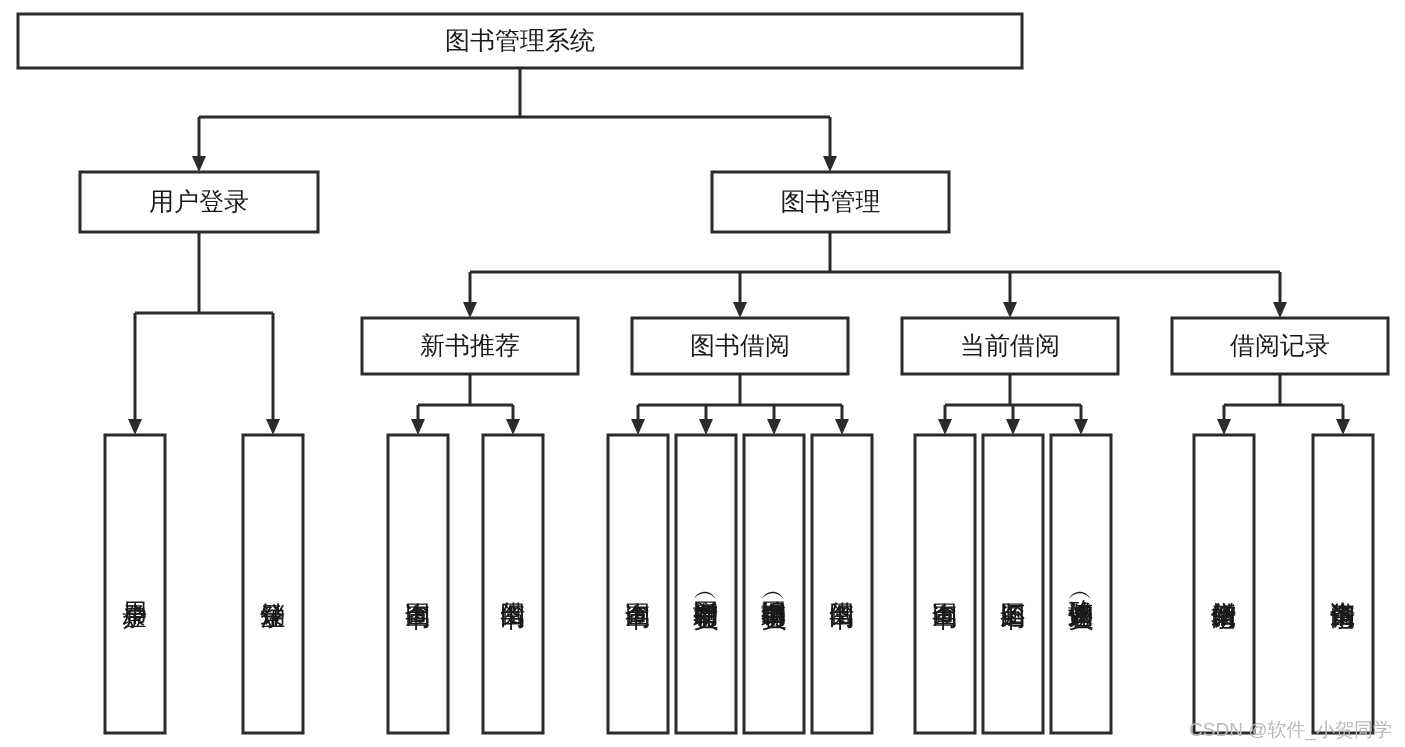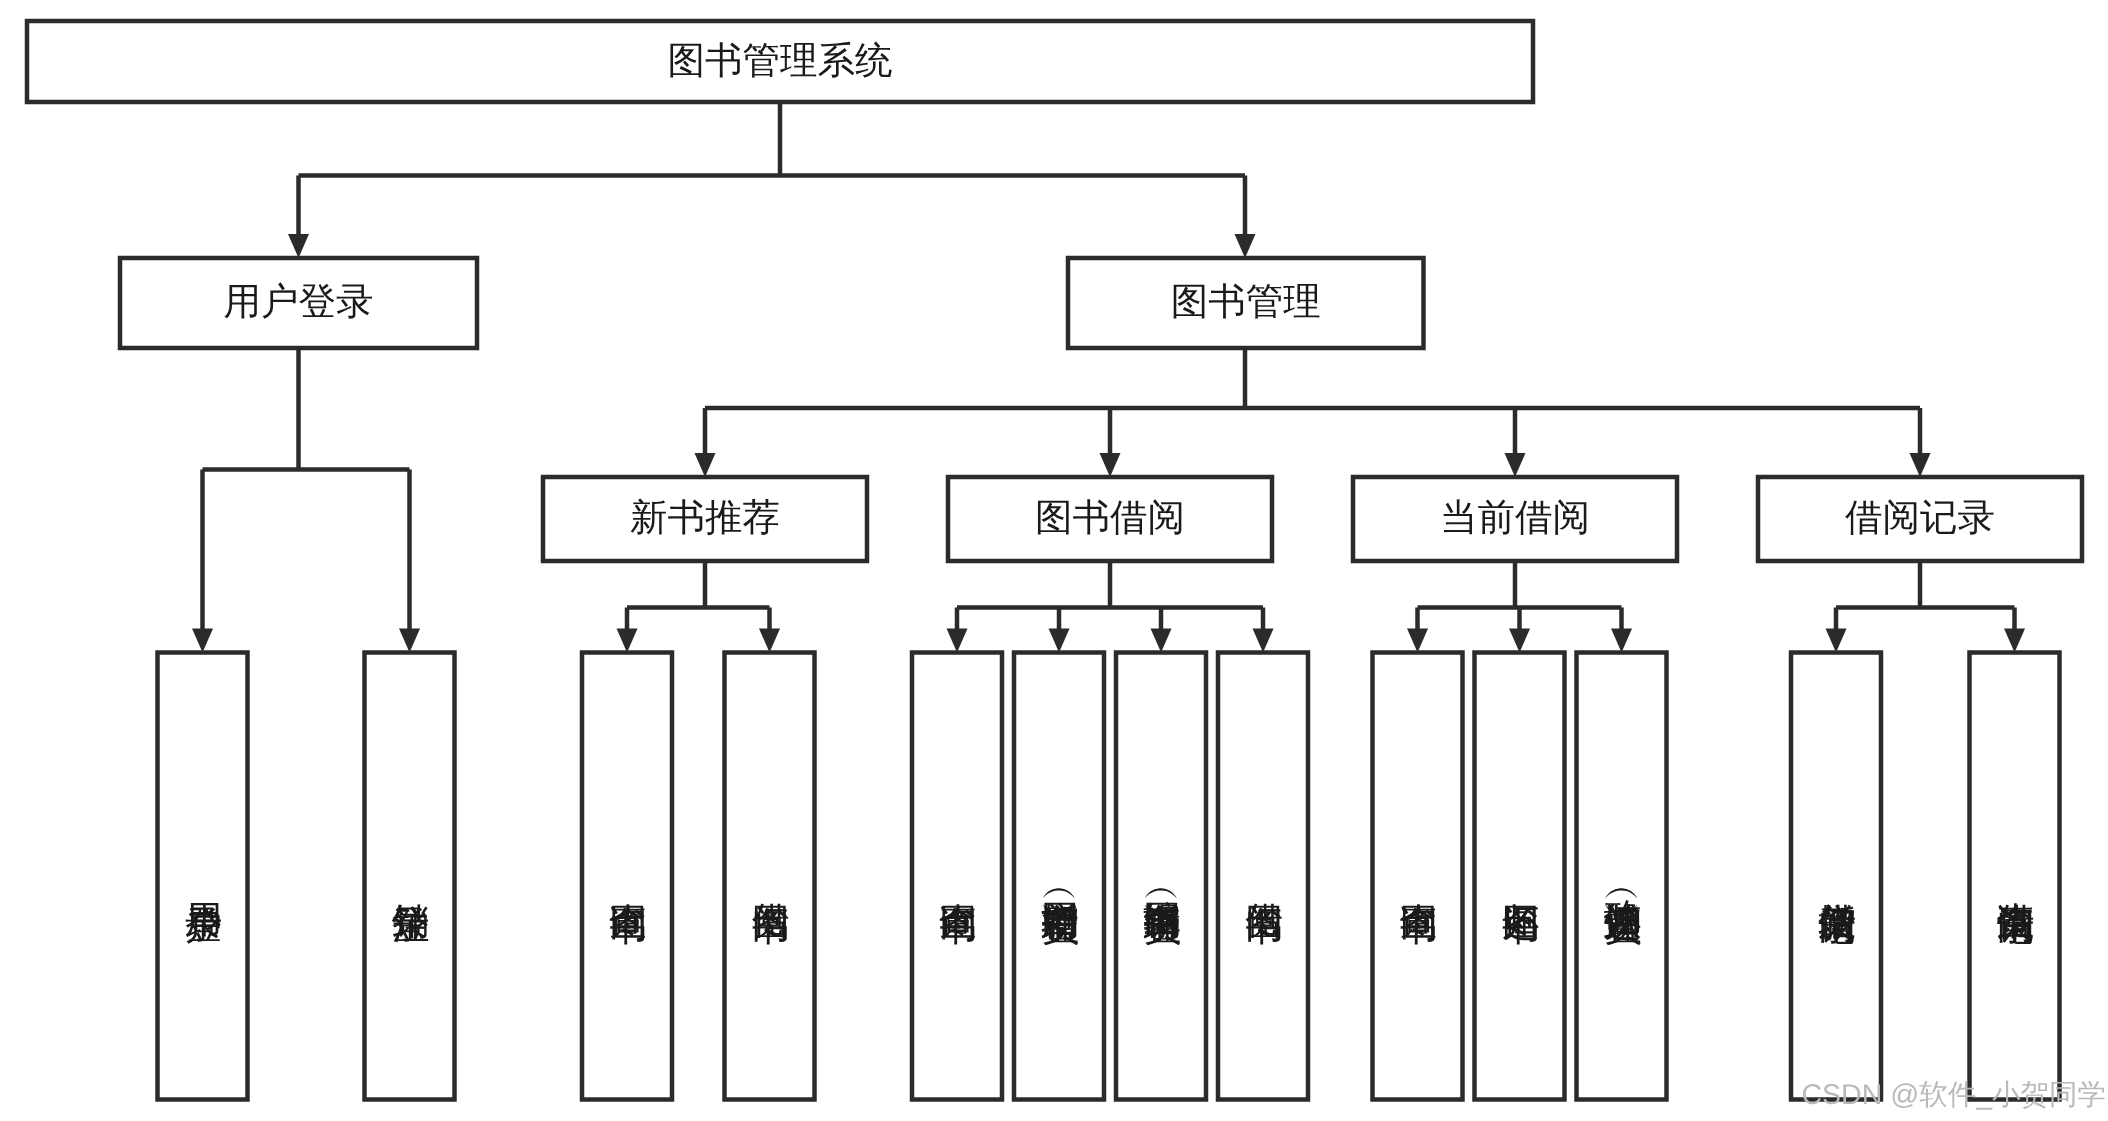--- a/index.html
+++ b/index.html
@@ -9,21 +9,21 @@
   .node-rect{fill:#ffffff;stroke:#2b2b2b;stroke-width:3;}
   .conn{stroke:#2b2b2b;stroke-width:3;fill:none;stroke-linecap:butt;}
   .arrow-head{fill:#2b2b2b;}
   .node-label{fill:#1a1a1a;font-family:"Liberation Sans","DejaVu Sans",sans-serif;}
   .h-label{font-size:25px;text-anchor:middle;dominant-baseline:middle;}
   .v-label-wrap{position:absolute;display:flex;align-items:center;justify-content:center;
      pointer-events:none;}
   .v-label{writing-mode:vertical-rl;text-orientation:upright;font-size:25px;line-height:1.06;
      letter-spacing:1px;color:#1a1a1a;font-family:"Liberation Sans","DejaVu Sans",sans-serif;
      white-space:nowrap;text-align:center;}
-  .watermark{position:absolute;right:12px;bottom:4px;font-size:19px;color:#b9b9b9;
+  .watermark{position:absolute;right:24px;bottom:4px;font-size:19px;color:#b9b9b9;
      font-family:"Liberation Sans","DejaVu Sans",sans-serif;white-space:nowrap;}
 </style>
 </head>
 <body>
 
 <div id="diagram-root">
 
   <svg id="flow" viewBox="0 0 1405 747">
     <g id="connectors-layer">
         <g>

